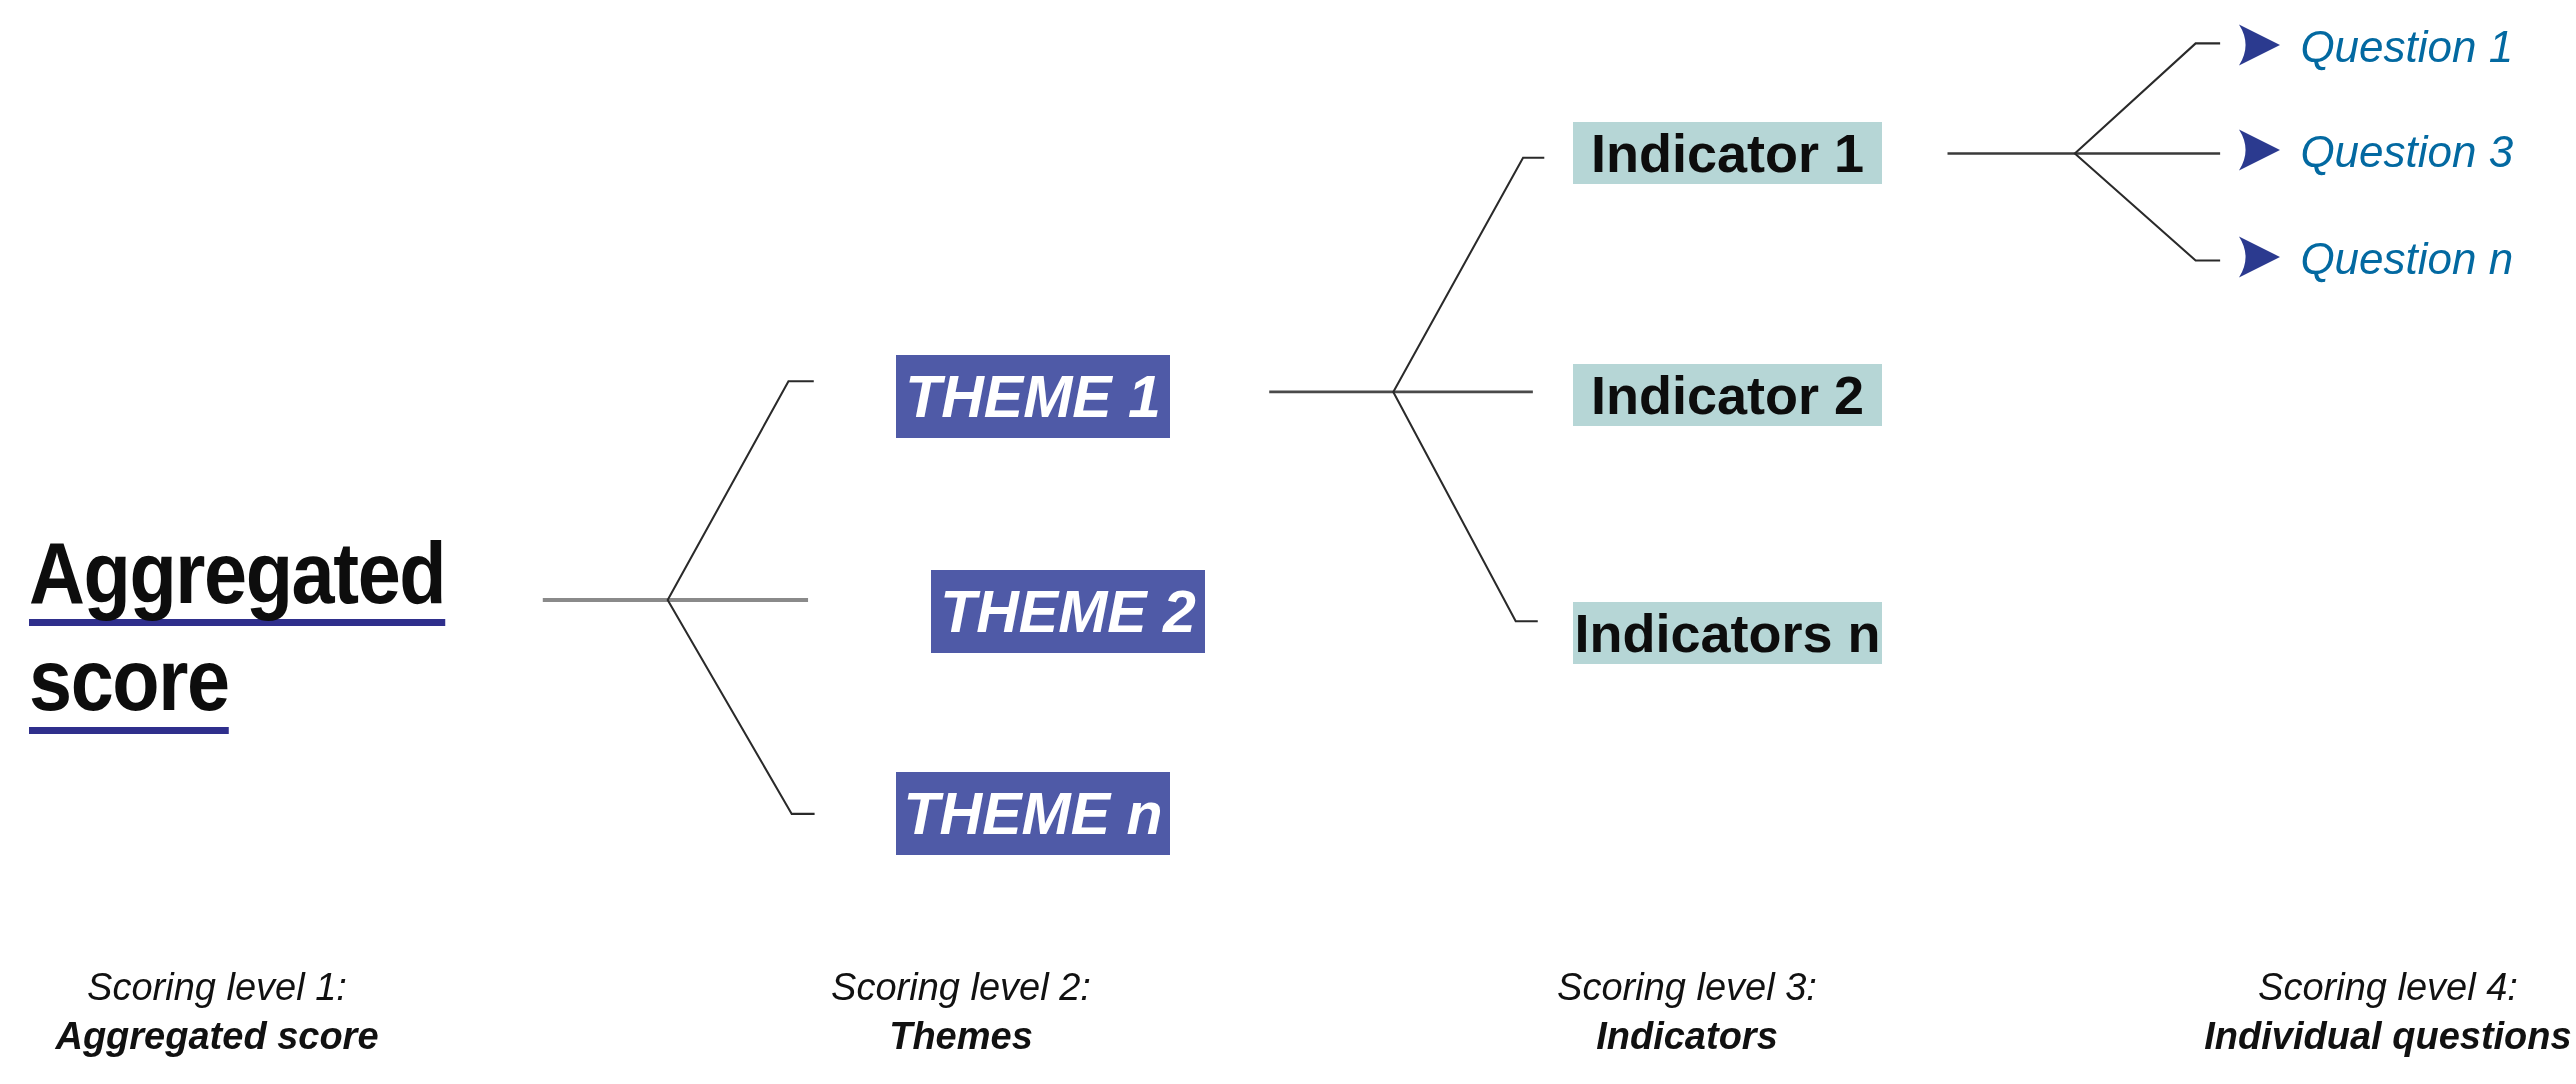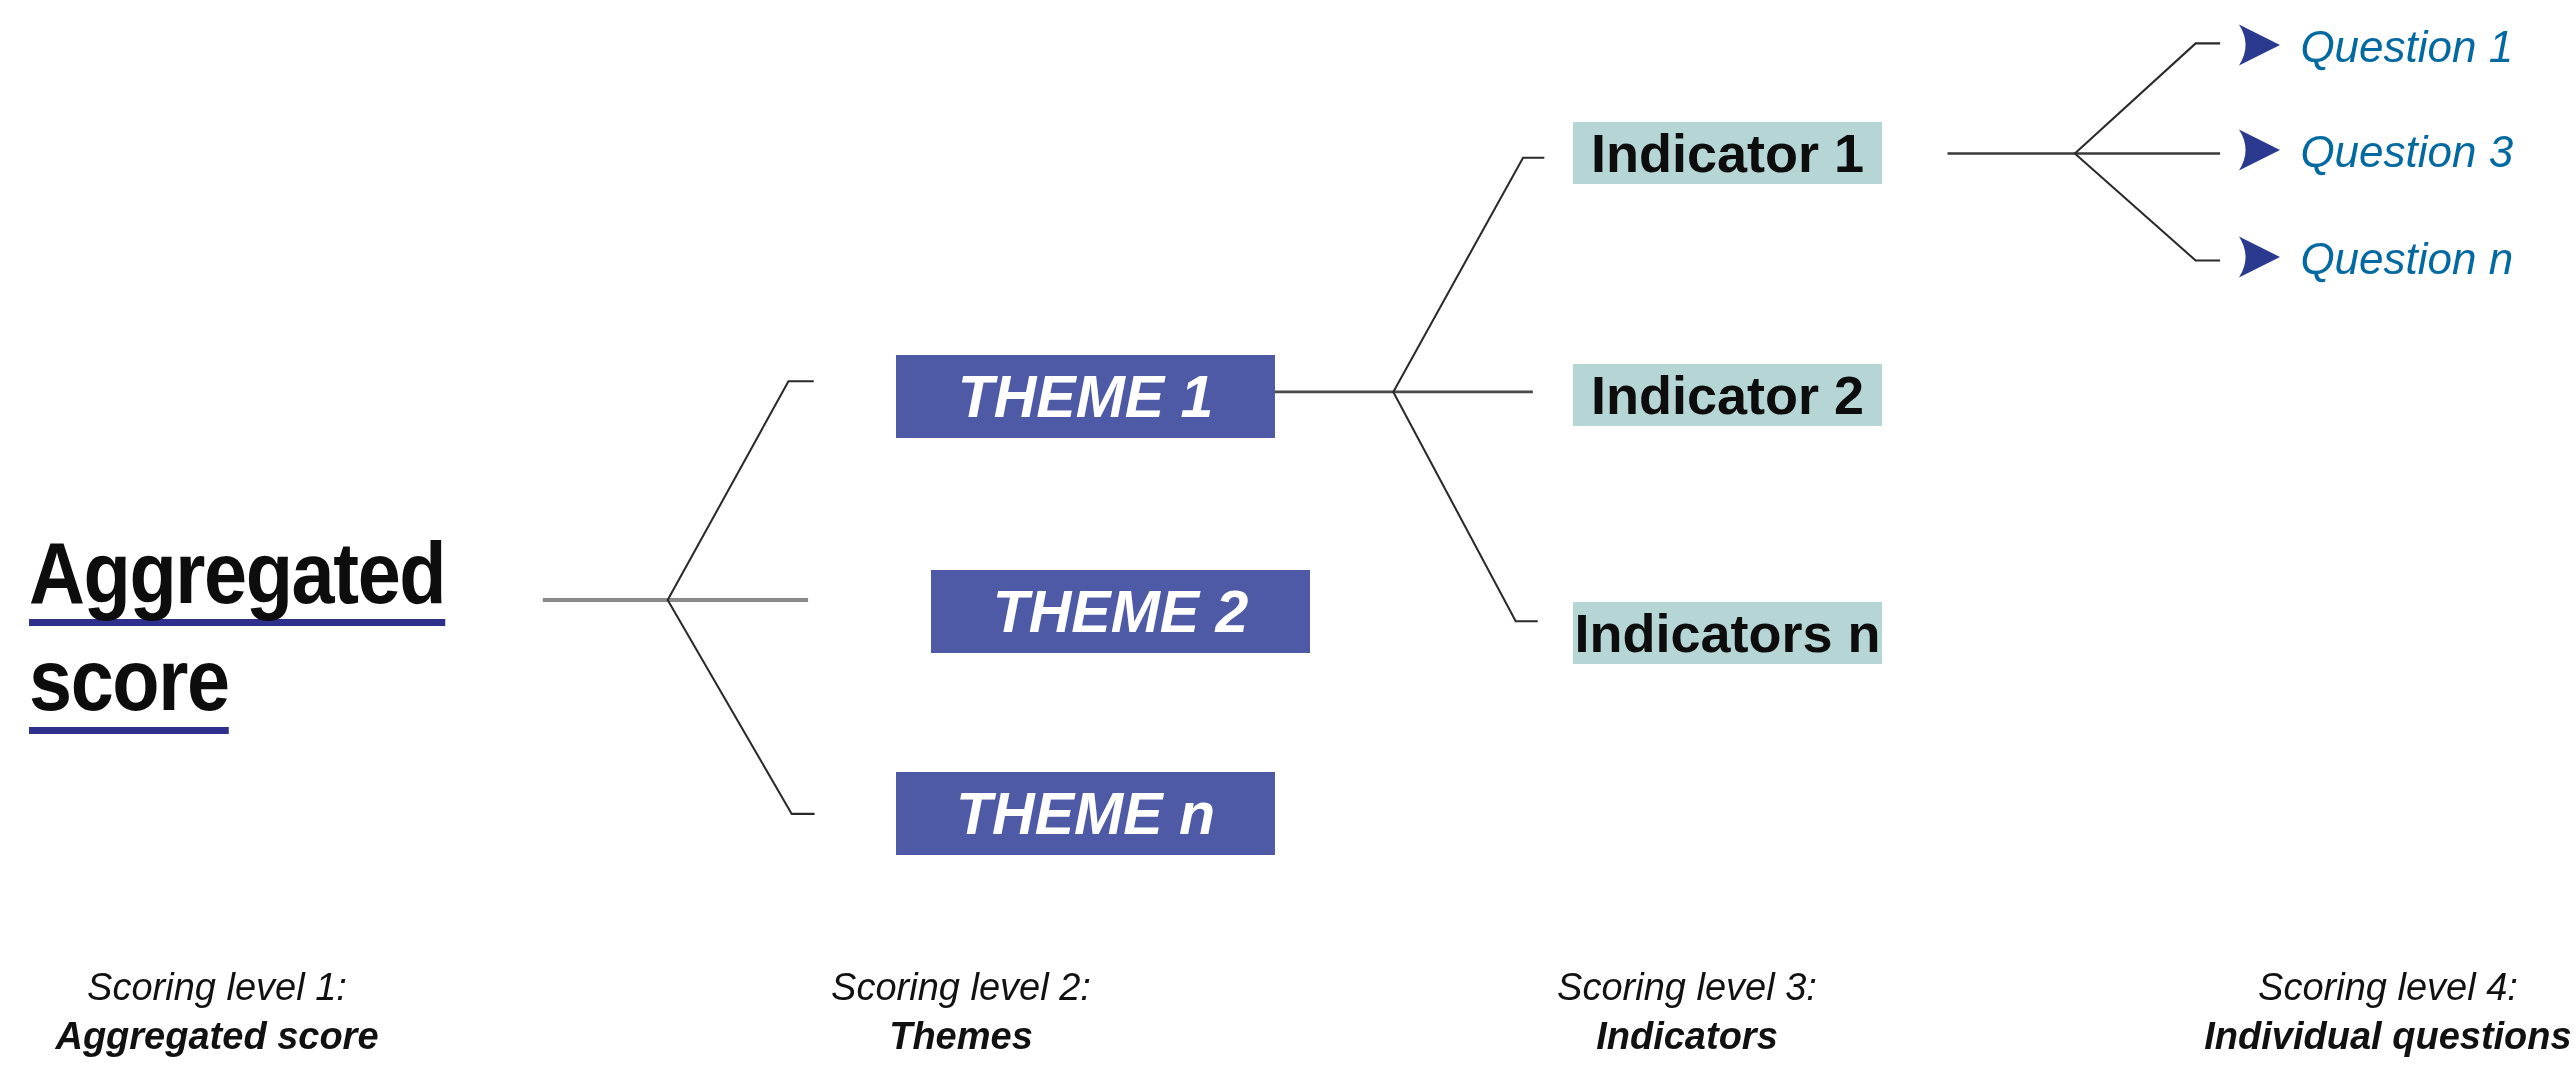--- a/index.html
+++ b/index.html
@@ -21,21 +21,21 @@
   }
   .heading .hline{
     display:inline-block;
     border-bottom:7.3px solid #2f2f8c;
     padding-bottom:2.4px;margin-bottom:8.2px;
   }
   .heading .hline2{margin-top:1.6px;}
 
   
   .theme{
-    position:absolute;left:896px;width:379px;height:83px;
+    position:absolute;left:896px;width:274px;height:83px;
     background:#4f5aa7;
     color:#ffffff;font-weight:bold;font-style:italic;font-size:59px;
     display:flex;align-items:center;justify-content:center;
     letter-spacing:0px;
   }
   .theme-1{top:355px;} .theme-2{top:570px;margin-left:35px;} .theme-n{top:772px;}
 
   
   .indicator{
     position:absolute;left:1573px;width:309px;height:62px;

